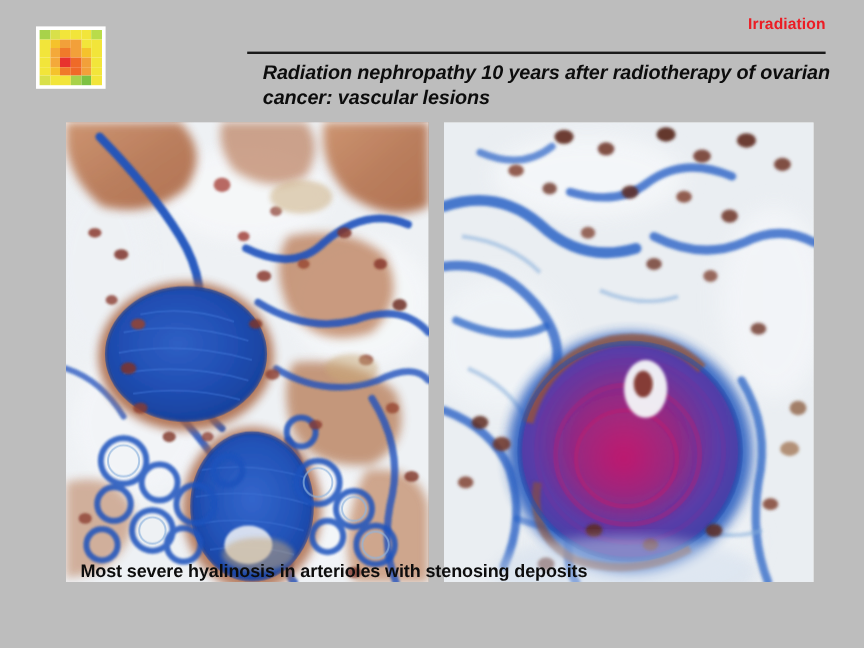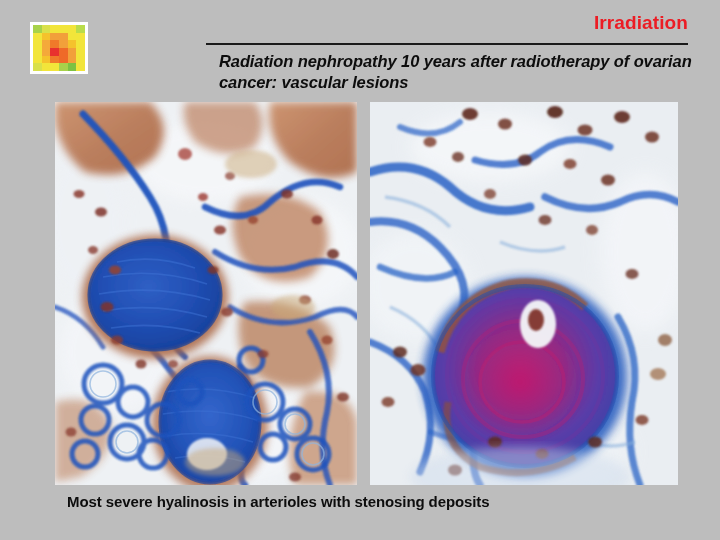--- a/index.html
+++ b/index.html
@@ -33,21 +33,21 @@
     grid-template-columns: repeat(6, 1fr);
     grid-template-rows: repeat(6, 1fr);
   }
   .logo-grid span { display: block; }
 
   
   .section-label {
     position: absolute;
     right: 32px;
     top: 12px;
-    font-size: 19px;
+    font-size: 13px;
     font-weight: bold;
     color: #ec1c24;
     letter-spacing: 0.1px;
     white-space: nowrap;
   }
 
   
   .title-rule {
     position: absolute;
     left: 206px;
@@ -94,21 +94,21 @@
     inset: 0;
     width: 100%;
     height: 100%;
     display: block;
   }
 
   
   .caption {
     position: absolute;
     left: 67px;
-    top: 493px;
+    top: 468px;
     font-size: 15px;
     font-weight: bold;
     color: #0d0d0d;
     letter-spacing: -0.1px;
     white-space: nowrap;
   }
 </style>
 </head>
 <body>
 

